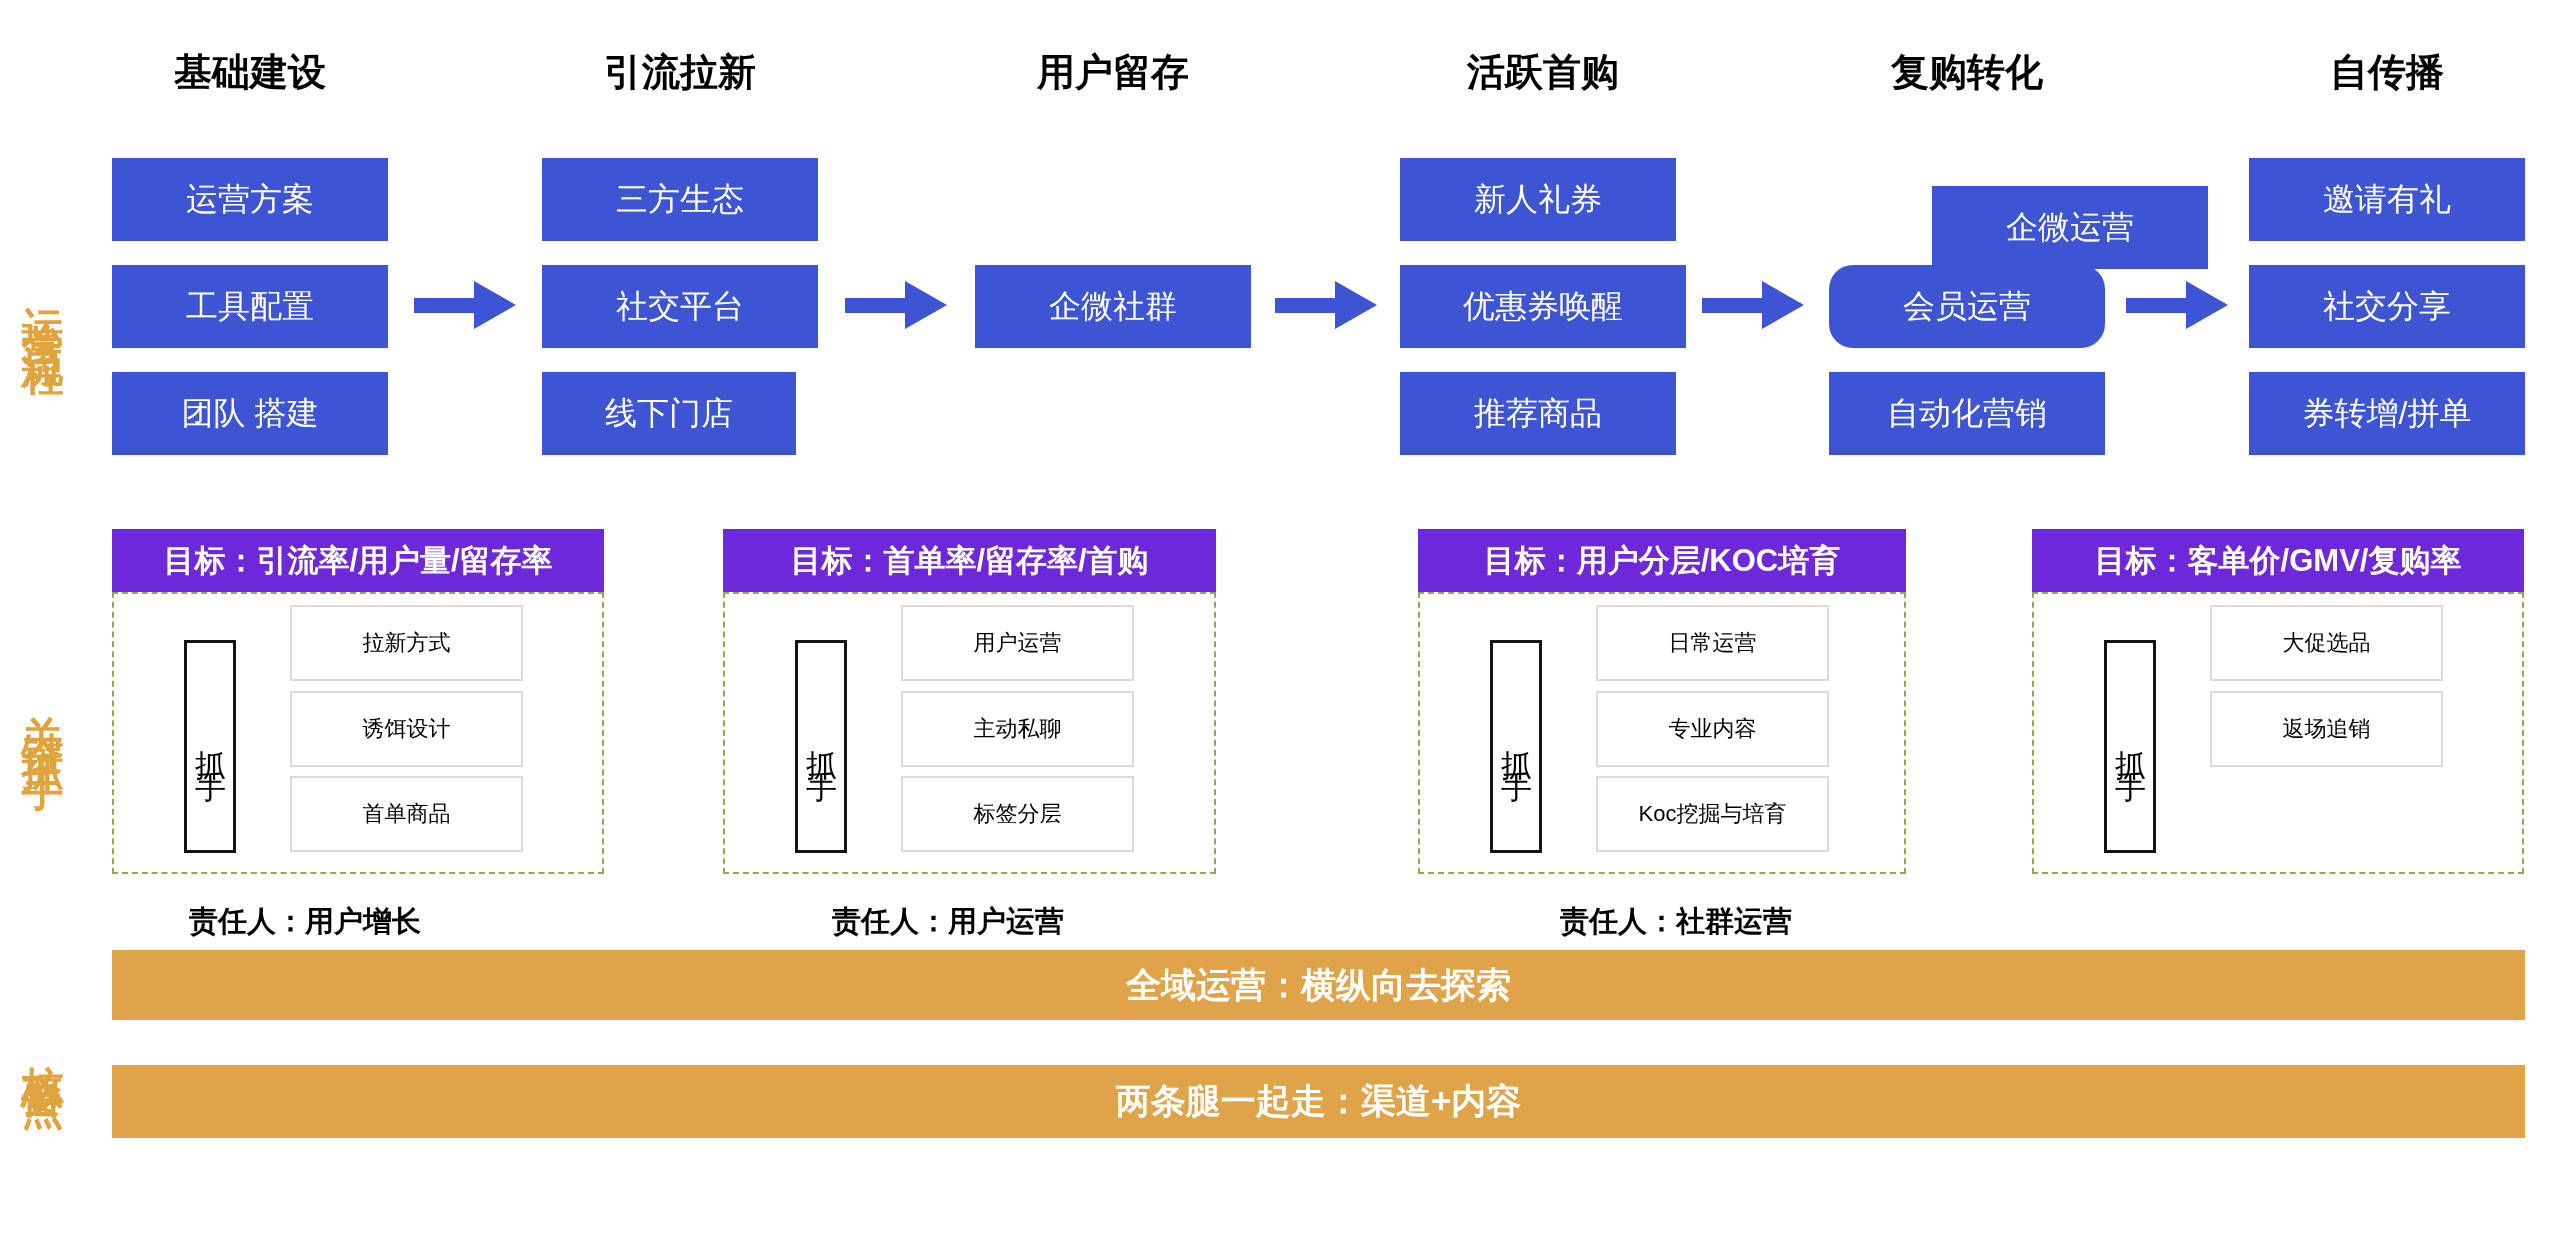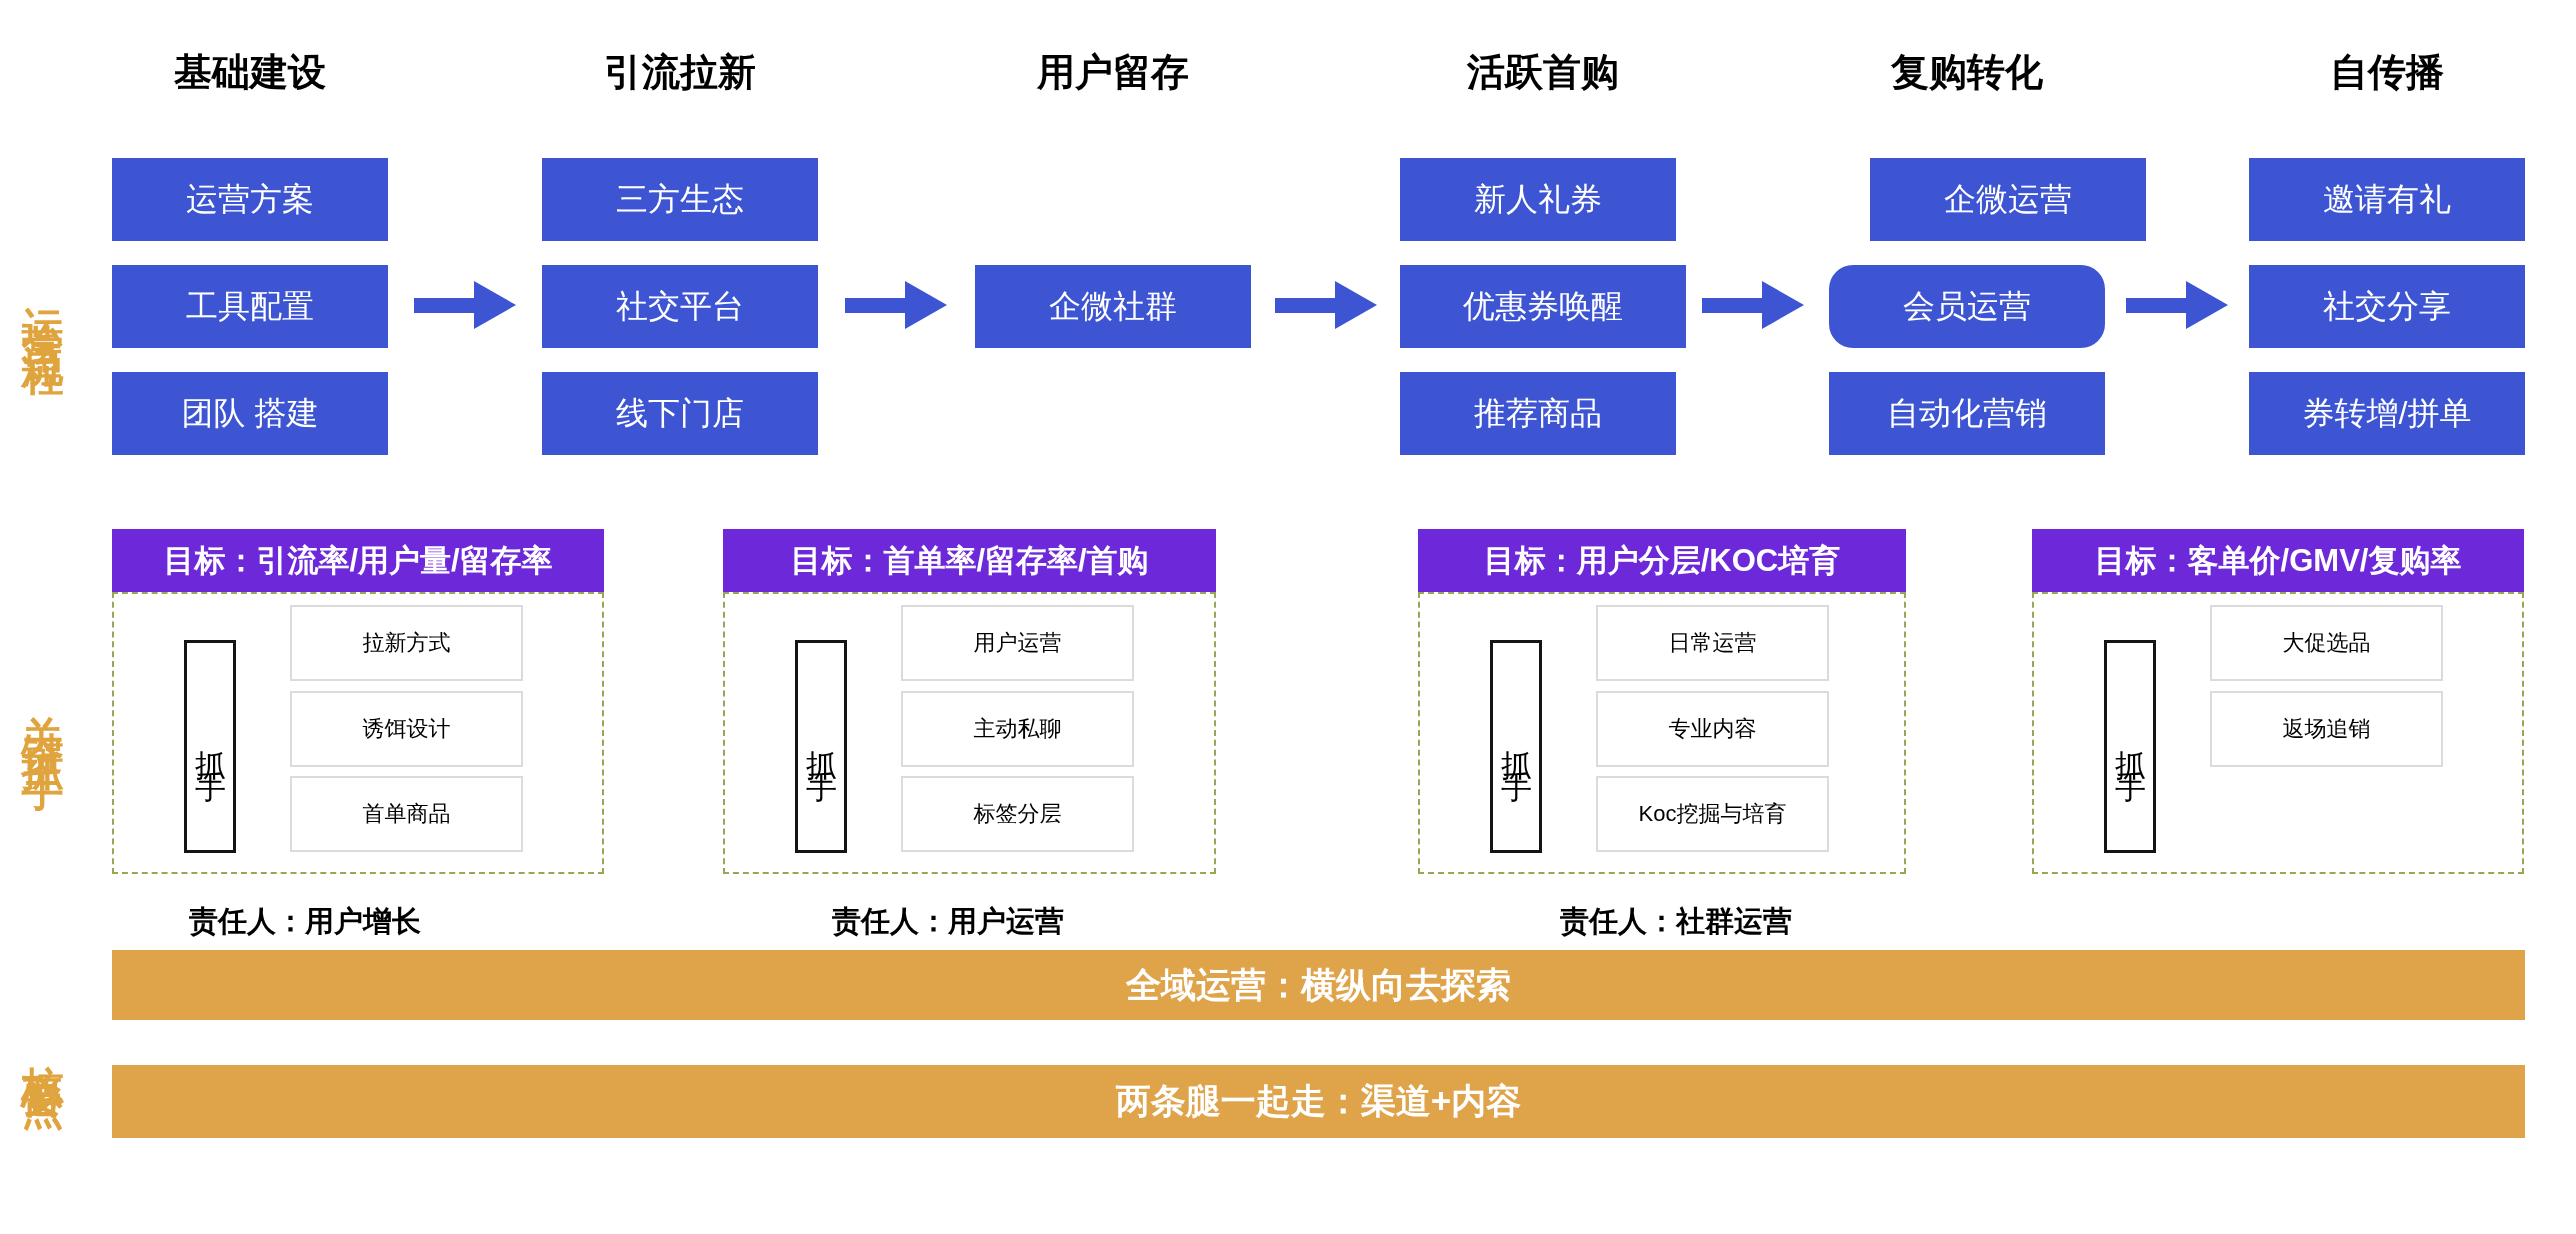--- a/index.html
+++ b/index.html
@@ -91,29 +91,29 @@
   <div class="col-header" style="left:1400px;width:286px;">活跃首购</div>
   <div class="col-header" style="left:1829px;width:276px;">复购转化</div>
   <div class="col-header" style="left:2249px;width:276px;">自传播</div>
 
   <div class="flow-box r1" style="left:112px;width:276px;">运营方案</div>
   <div class="flow-box r2" style="left:112px;width:276px;">工具配置</div>
   <div class="flow-box r3" style="left:112px;width:276px;">团队 搭建</div>
 
   <div class="flow-box r1" style="left:542px;width:276px;">三方生态</div>
   <div class="flow-box r2" style="left:542px;width:276px;">社交平台</div>
-  <div class="flow-box r3" style="left:542px;width:276px;">线下门店</div>
+  <div class="flow-box r3" style="left:542px;width:254px;">线下门店</div>
 
   <div class="flow-box r2" style="left:975px;width:276px;">企微社群</div>
 
   <div class="flow-box r1" style="left:1400px;width:276px;">新人礼券</div>
   <div class="flow-box r2" style="left:1400px;width:286px;">优惠券唤醒</div>
   <div class="flow-box r3" style="left:1400px;width:276px;">推荐商品</div>
 
-  <div class="flow-box r1" style="left:1870px;width:276px;">企微运营</div>
+  <div class="flow-box r1" style="left:1932px;width:276px;margin-top:28px;">企微运营</div>
   <div class="flow-box r2" style="left:1829px;width:276px;border-radius:24px;">会员运营</div>
   <div class="flow-box r3" style="left:1829px;width:276px;">自动化营销</div>
 
   <div class="flow-box r1" style="left:2249px;width:276px;">邀请有礼</div>
   <div class="flow-box r2" style="left:2249px;width:276px;">社交分享</div>
   <div class="flow-box r3" style="left:2249px;width:276px;">券转增/拼单</div>
 
   <div class="arrow" style="left:414px;">
       <div class="shaft"></div>
       <div class="head"></div>

